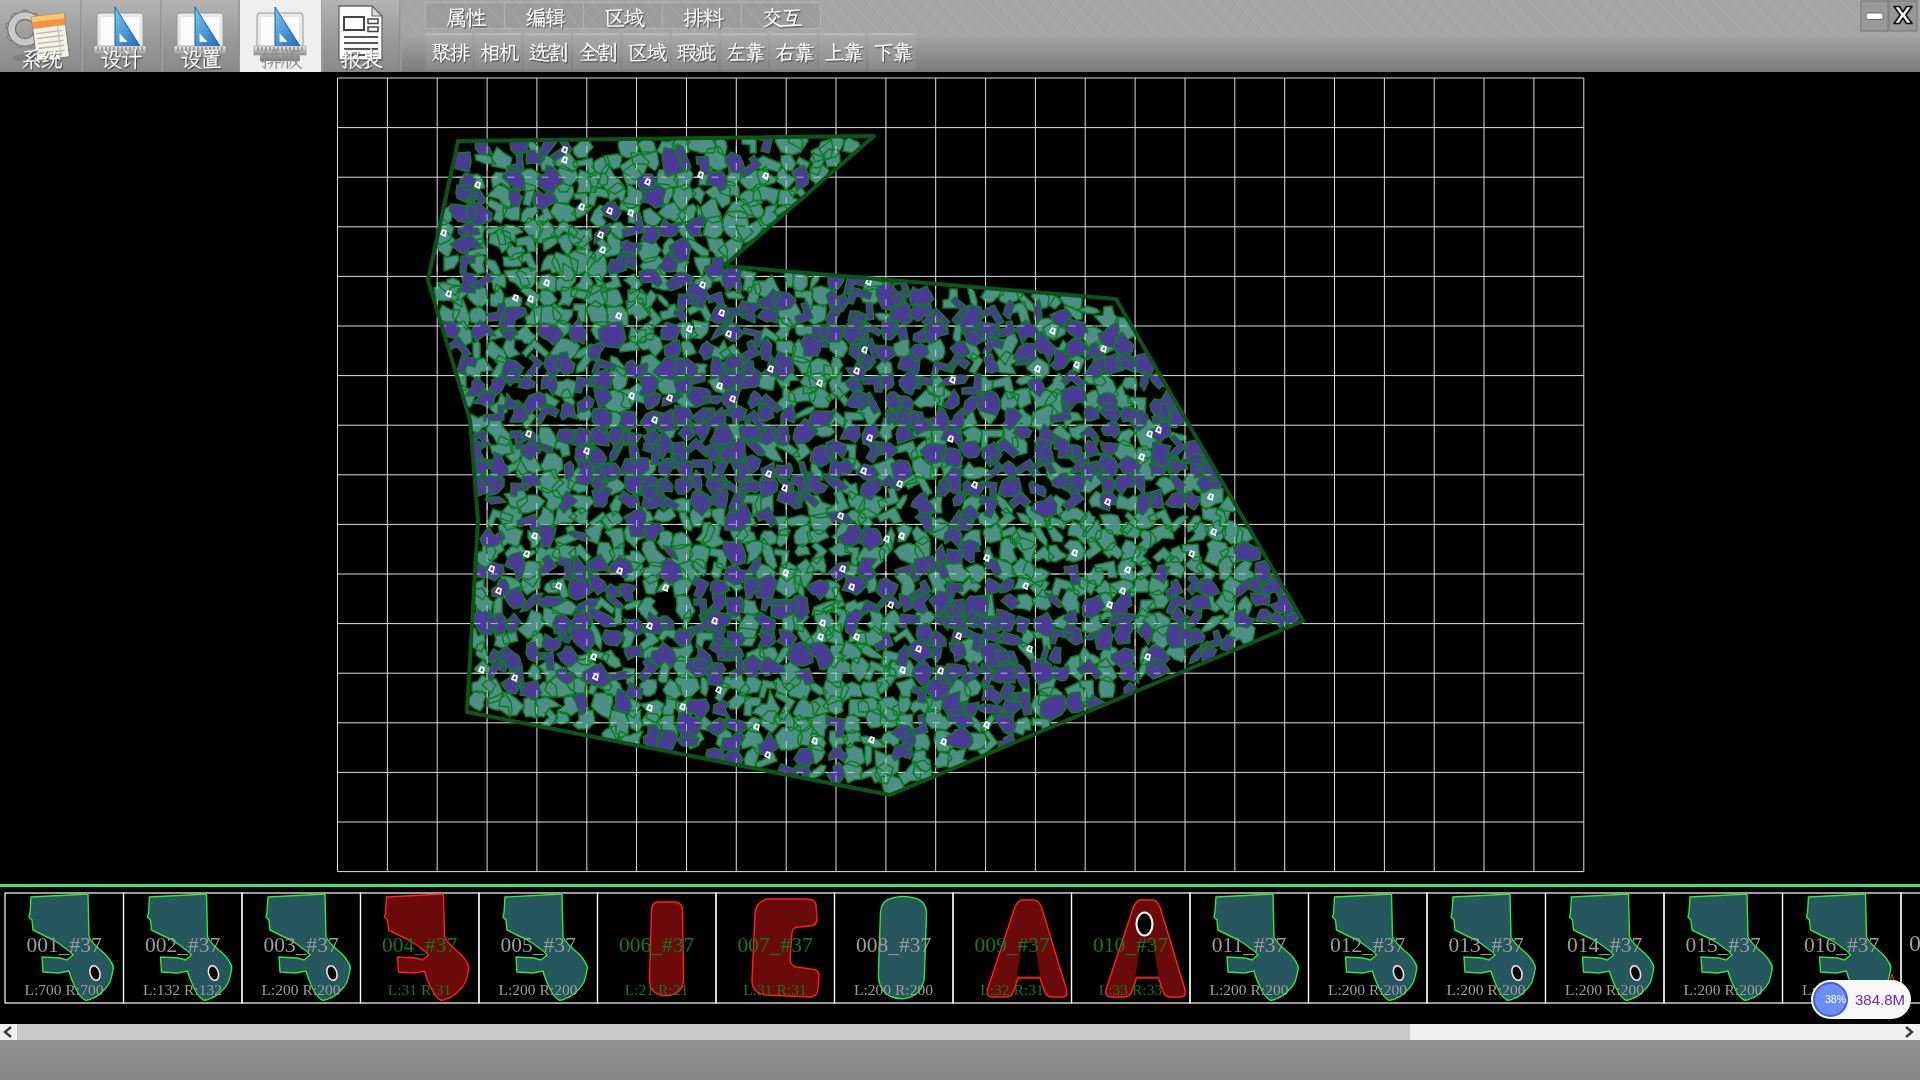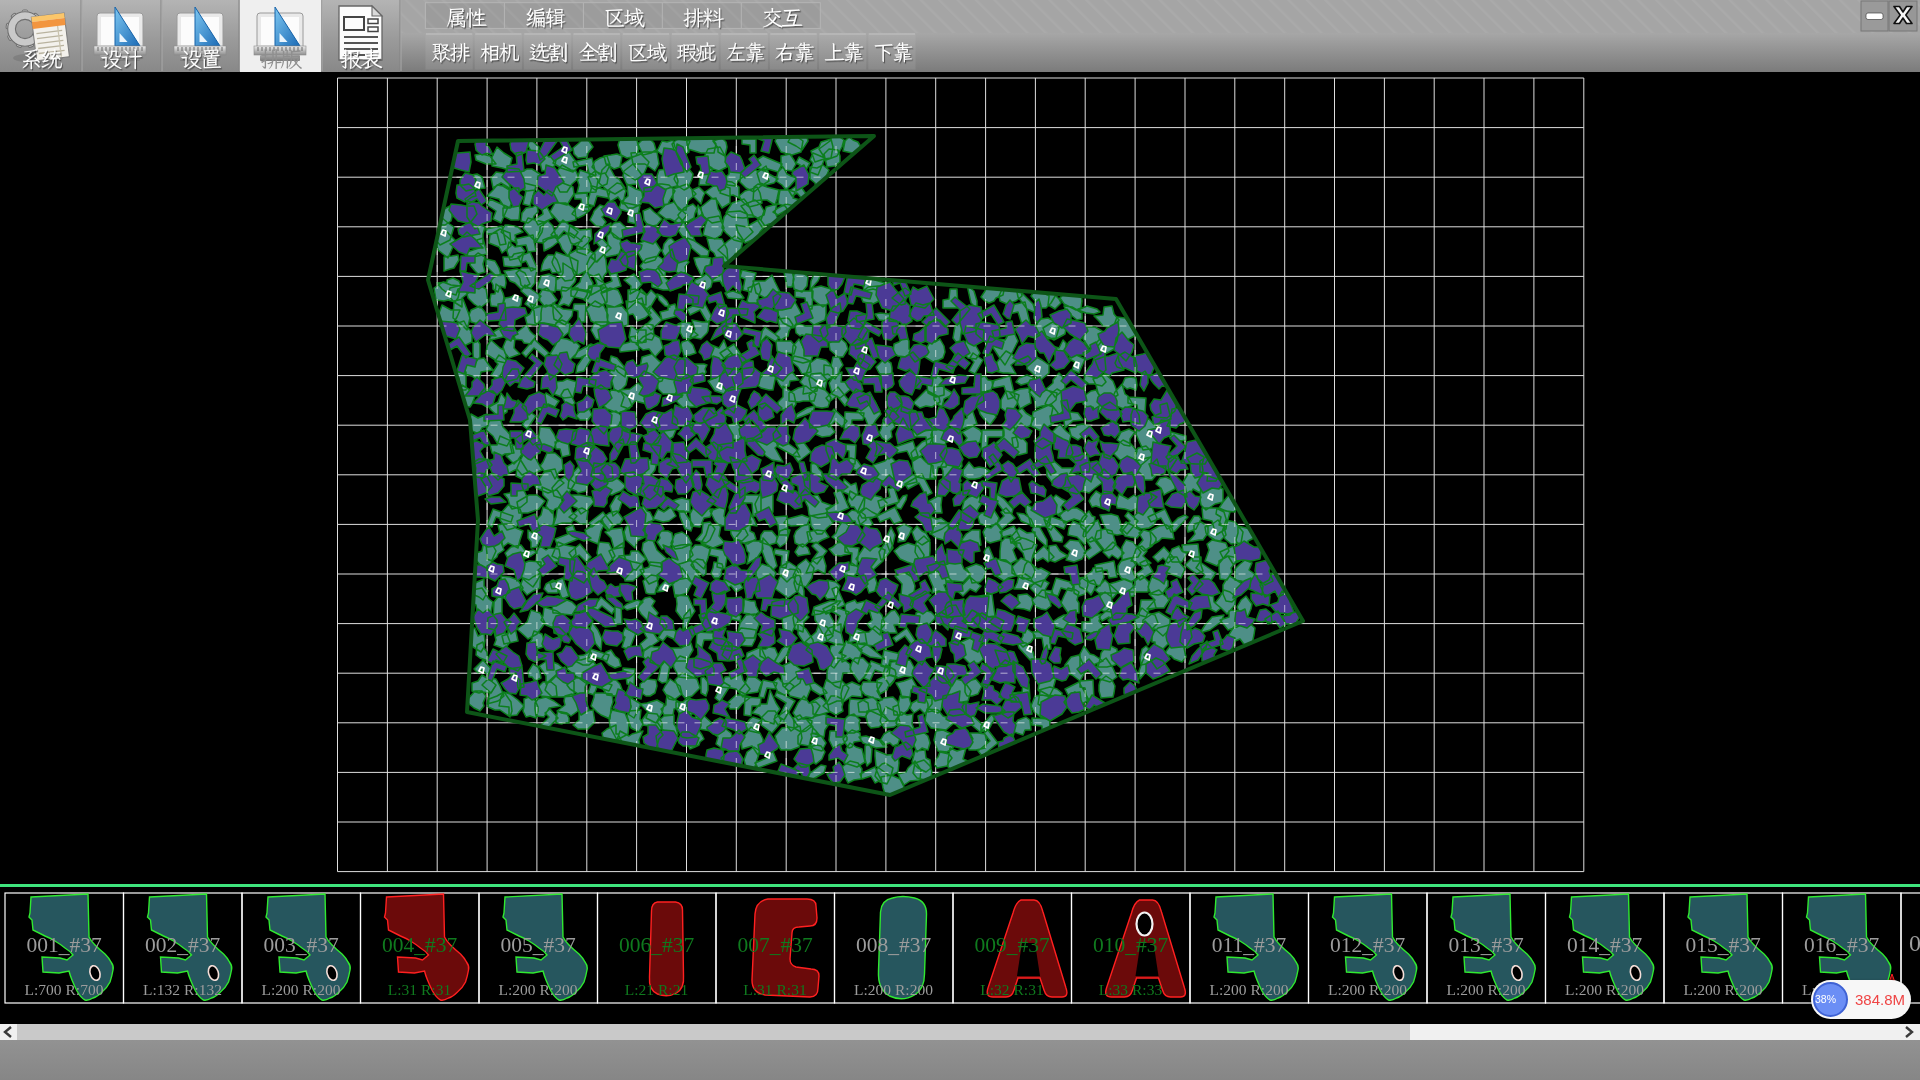--- a/index.html
+++ b/index.html
@@ -413,14 +413,14 @@
   </svg>
 <div class="abs" style="left:0;top:1024px;width:1920px;height:16px;background:#f0f0f0">
   <div class="abs" style="left:17px;top:0;width:1393px;height:16px;background:#c9c9c9"></div>
   <svg width="1920" height="16" style="position:absolute;left:0;top:0">
     <path d="M11 3 L5 8 L11 13" fill="none" stroke="#3a3a3a" stroke-width="2.4"></path>
     <path d="M1906 3 L1912 8 L1906 13" fill="none" stroke="#3a3a3a" stroke-width="2.4"></path>
   </svg>
 </div>
 <div class="abs" style="left:0;top:1040px;width:1920px;height:40px;background:linear-gradient(#929292,#868686)"></div>
 <div class="abs" style="left:1811px;top:980px;width:100px;height:39px;background:#f7f7f7;border-radius:20px;box-shadow:0 1px 3px rgba(0,0,0,.35)">
-  <div class="abs" style="left:2px;top:2px;width:35px;height:35px;box-sizing:border-box;border-radius:50%;background:#6b8ef5;border:2.5px solid #3f62d4;color:#fff;font-size:10.5px;line-height:30px;text-align:left">38%</div>
-  <div class="abs" style="left:44px;top:0;height:39px;line-height:39px;font-size:15px;color:#ef4444">384.8M</div>
+  <div class="abs" style="left:2px;top:2px;width:35px;height:35px;box-sizing:border-box;border-radius:50%;background:#6b8ef5;border:2.5px solid #3f62d4;color:#fff;font-size:10.5px;line-height:30px;text-align:right">38%</div>
+  <div class="abs" style="left:44px;top:0;height:39px;line-height:39px;font-size:15px;color:#6d28d9">384.8M</div>
 </div>
 </body></html>

